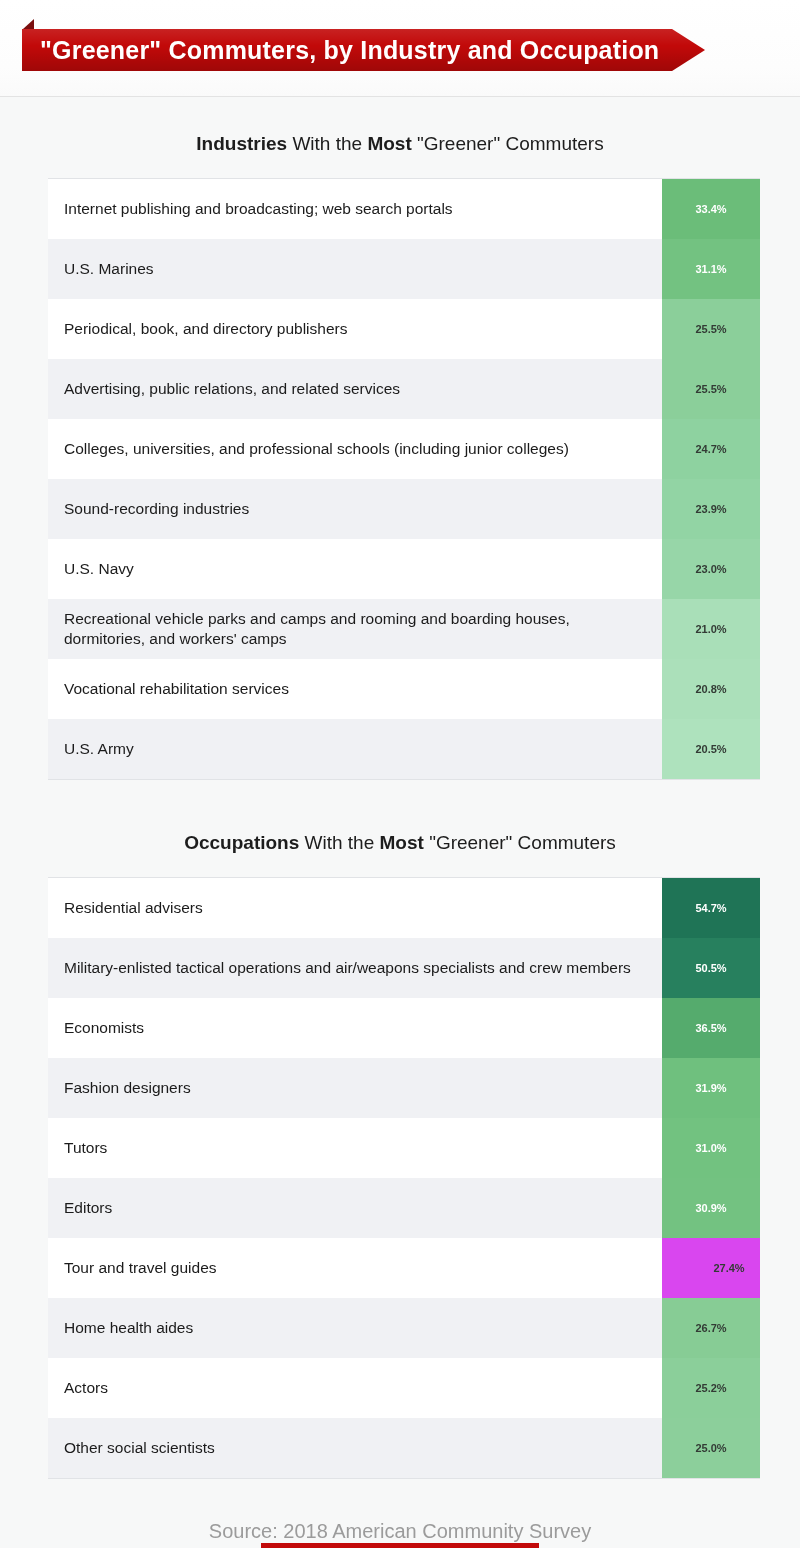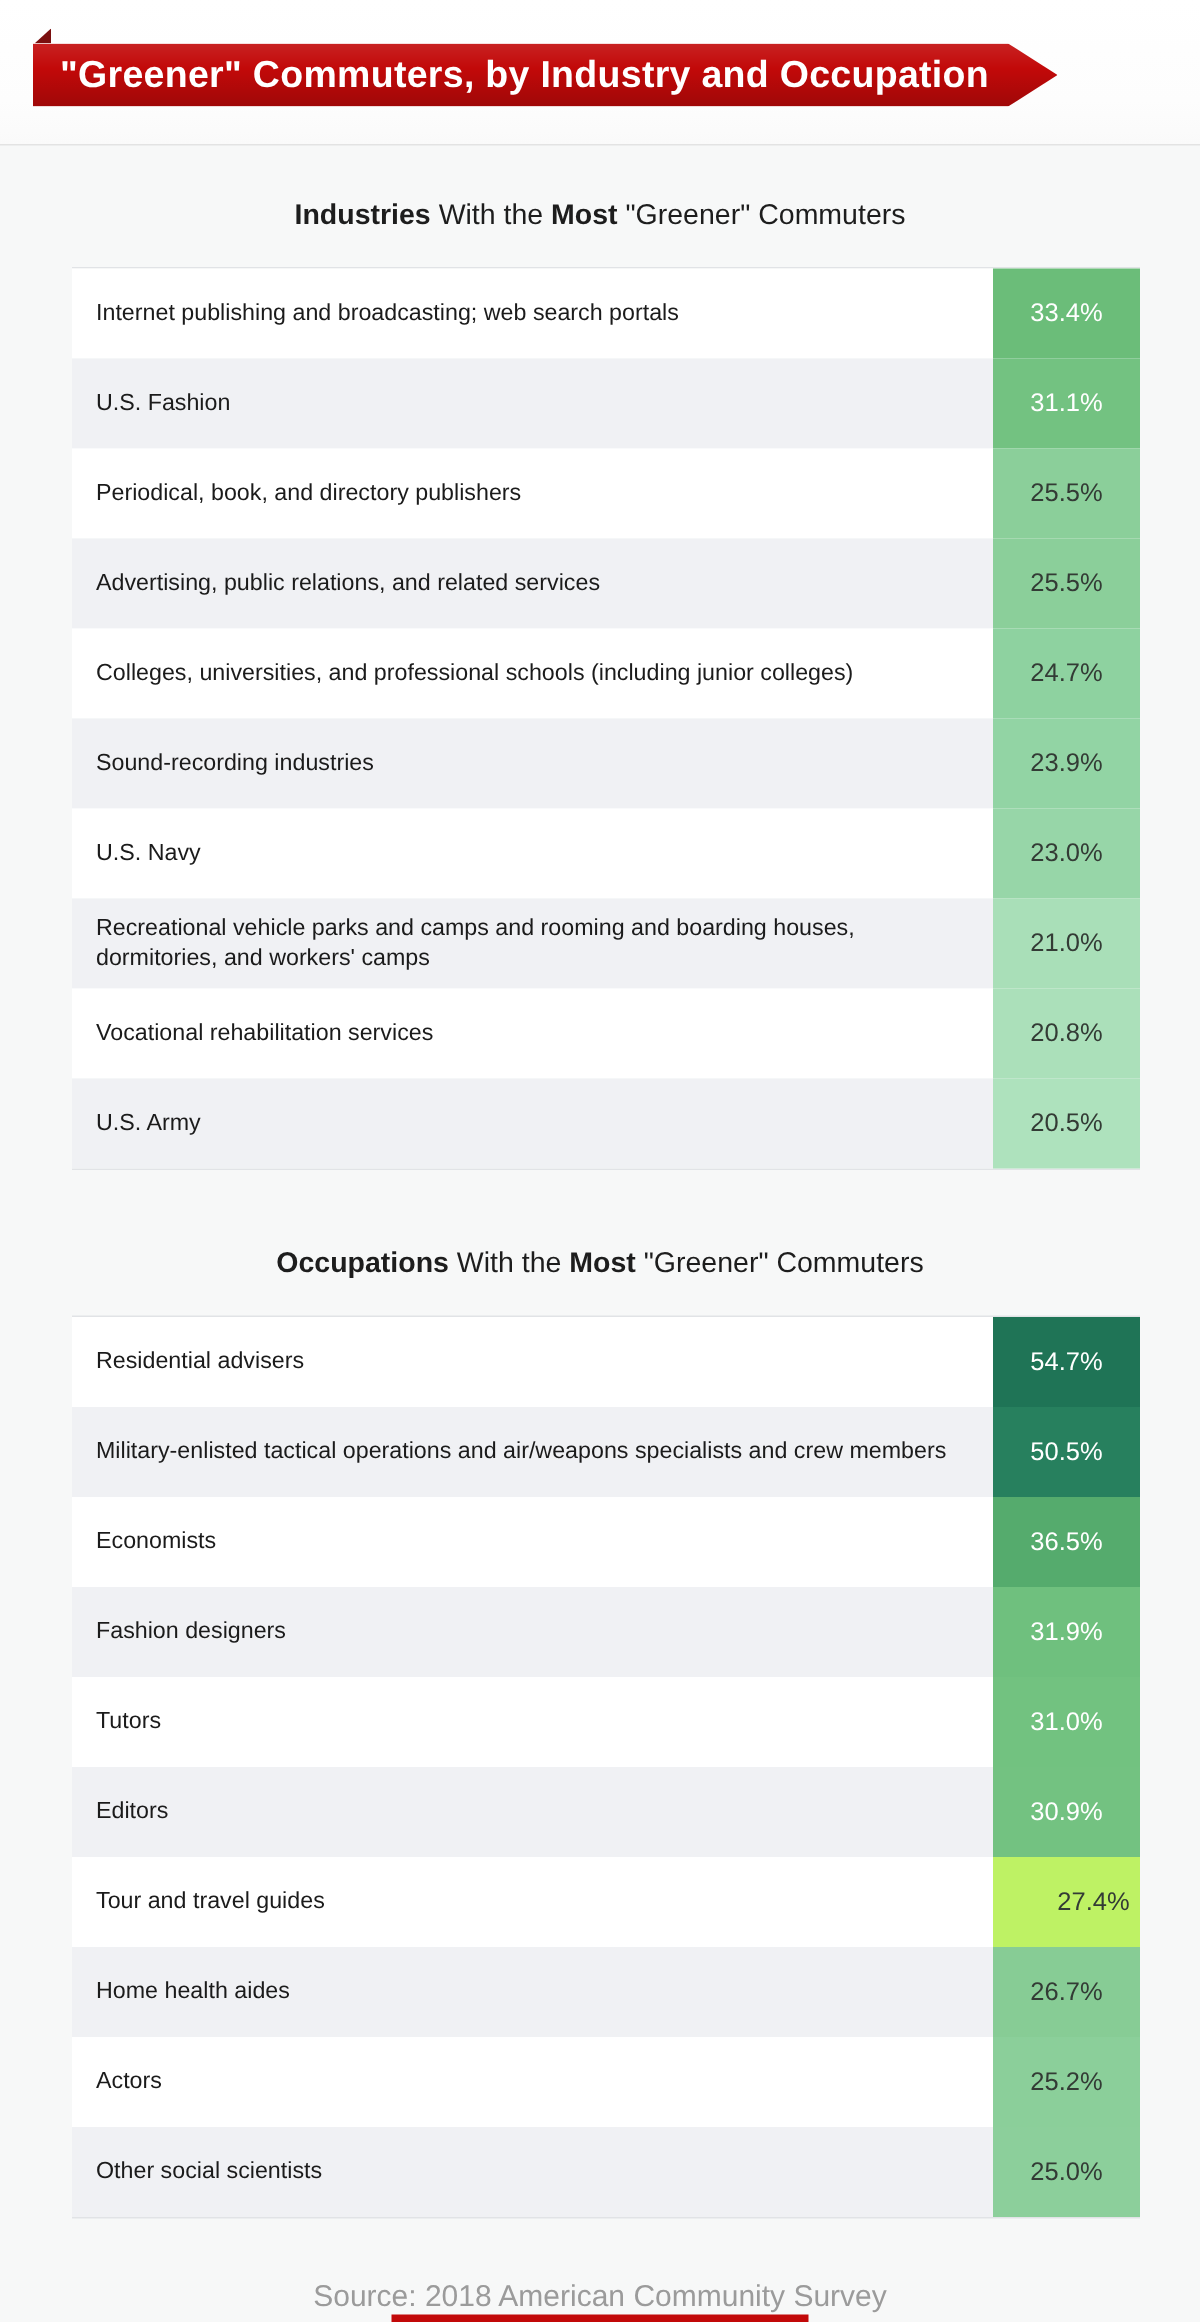--- a/index.html
+++ b/index.html
@@ -45,21 +45,21 @@
   .grow { display:flex; min-height:60px; background:#ffffff; }
   .grow.alt { background:#f0f1f4; }
   .grow-label {
     flex:1 1 auto; display:flex; align-items:center;
     padding:8px 24px 8px 16px;
     font-size:15.5px; line-height:20px; color:#1b1b1b;
   }
   .grow-val {
     flex:0 0 98px; align-self:stretch;
     display:flex; align-items:center; justify-content:center;
-    font-size:17px; font-weight:400;
+    font-size:11px; font-weight:700;
   }
   .footer-source {
     margin-top:43px; text-align:center;
     font-size:20px; line-height:18px; color:#9b9b9b;
   }
   .bottom-ribbon {
     position:absolute; bottom:0; left:261px; width:278px; height:5px;
   }
 </style>
 </head>
@@ -74,21 +74,21 @@
 
 <div class="section section--industries">
   <div class="section-heading"><span class="b">Industries</span><span> With the </span><span class="b">Most</span><span> "Greener" Commuters</span></div>
 
   <div class="gtable">
     <div class="grow">
       <div class="grow-label">Internet publishing and broadcasting; web search portals</div>
       <div class="grow-val" style="background-color: rgb(107, 189, 121); color: rgb(255, 255, 255);">33.4%</div>
     </div>
     <div class="grow alt">
-      <div class="grow-label">U.S. Fashion</div>
+      <div class="grow-label">U.S. Marines</div>
       <div class="grow-val" style="background-color: rgb(115, 194, 129); color: rgb(255, 255, 255); margin-left: 15px;">31.1%</div>
     </div>
     <div class="grow">
       <div class="grow-label">Periodical, book, and directory publishers</div>
       <div class="grow-val" style="background-color: rgb(139, 207, 154); color: rgb(51, 59, 53);">25.5%</div>
     </div>
     <div class="grow alt">
       <div class="grow-label">Advertising, public relations, and related services</div>
       <div class="grow-val" style="background-color: rgb(139, 207, 154); color: rgb(51, 59, 53);">25.5%</div>
     </div>
@@ -142,21 +142,21 @@
     <div class="grow">
       <div class="grow-label">Tutors</div>
       <div class="grow-val" style="background-color: rgb(114, 194, 128); color: rgb(255, 255, 255);">31.0%</div>
     </div>
     <div class="grow alt">
       <div class="grow-label">Editors</div>
       <div class="grow-val" style="background-color: rgb(115, 194, 129); color: rgb(255, 255, 255);">30.9%</div>
     </div>
     <div class="grow">
       <div class="grow-label">Tour and travel guides</div>
-      <div class="grow-val" style="background-color: #bef264; color: rgb(51, 59, 53); padding-left: 36px;">27.4%</div>
+      <div class="grow-val" style="background-color: #d946ef; color: rgb(51, 59, 53); padding-left: 36px;">27.4%</div>
     </div>
     <div class="grow alt">
       <div class="grow-label">Home health aides</div>
       <div class="grow-val" style="background-color: rgb(135, 204, 149); color: rgb(51, 59, 53);">26.7%</div>
     </div>
     <div class="grow">
       <div class="grow-label">Actors</div>
       <div class="grow-val" style="background-color: rgb(139, 207, 154); color: rgb(51, 59, 53);">25.2%</div>
     </div>
     <div class="grow alt">

